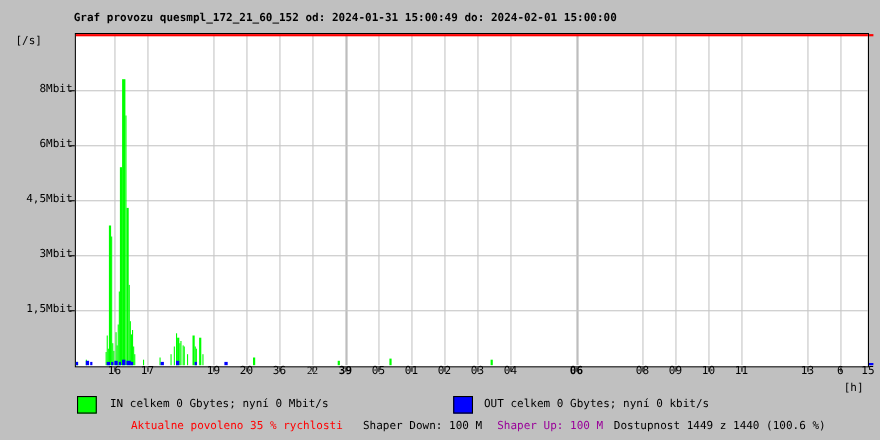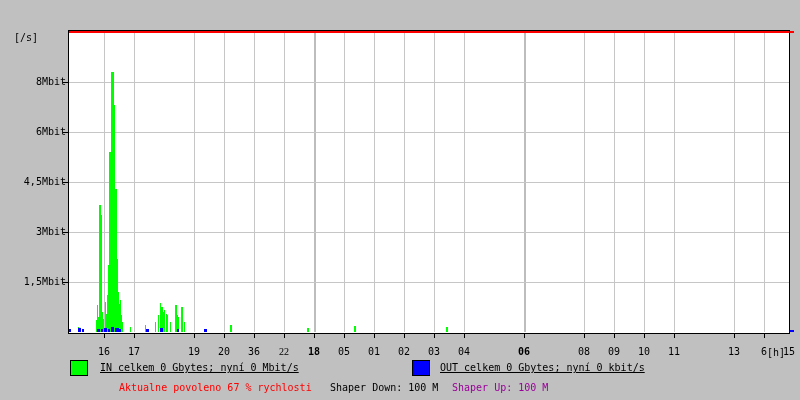--- a/index.html
+++ b/index.html
@@ -16,33 +16,34 @@
     position:absolute;left:68px;top:30px;width:722px;height:304px;
     background:#ffffff;border:1px solid #000;box-sizing:border-box;
   }
   .vgrid{position:absolute;top:0;bottom:1px;width:1px;background:#c6c6c6;}
   .vgrid.em{width:2px;background:#bdbdbd;}
   .hgrid{position:absolute;left:0;right:0;height:1px;background:#c6c6c6;}
   .limit-line{position:absolute;left:0;right:0;top:0;height:2px;background:#ff0000;}
   .spike{position:absolute;bottom:1px;}
   .ylabel{position:absolute;left:0;width:66px;text-align:right;height:12px;line-height:12px;}
   .ytick{position:absolute;width:5px;height:1px;background:#000;}
-  .xlabel{position:absolute;top:346px;width:26px;text-align:center;height:12px;line-height:12px;}
+  .xlabel{position:absolute;top:332px;width:26px;text-align:center;height:12px;line-height:12px;}
   .xlabel.em{font-weight:bold;}
   .xtick{position:absolute;top:334px;width:1px;height:4px;background:#000;}
   .edge-marker{position:absolute;width:4px;height:2px;}
   .legend-swatch{position:absolute;top:360px;width:18px;height:16px;border:1px solid #000;box-sizing:border-box;}
-  .legend-text{position:absolute;top:362px;white-space:pre;text-decoration:underline;}
+  .legend-text{position:absolute;top:362px;white-space:pre;}
   .status-text{position:absolute;top:382px;white-space:pre;}
 </style>
 </head>
 <body>
 
 <div class="canvas">
 
+  <div class="title">Graf provozu quesmpl_172_21_60_152 od: 2024-01-31 15:00:49 do: 2024-02-01 15:00:00</div>
 
   <div class="unit-ps">[/s]</div>
   <div class="unit-h">[h]</div>
 
   <div class="plot">
       <div class="vgrid" style="left: 35px;"></div>
       <div class="vgrid" style="left: 65px;"></div>
       <div class="vgrid" style="left: 125px;"></div>
       <div class="vgrid" style="left: 155px;"></div>
       <div class="vgrid" style="left: 185px;"></div>
@@ -126,38 +127,39 @@
     </div>
 
   <div id="axes-layer"></div>
 
   <div class="legend-swatch" style="left:70px;background:#00ff00;"></div>
   <div class="legend-text" style="left:100px;">IN celkem 0 Gbytes; nyní 0 Mbit/s</div>
 
   <div class="legend-swatch" style="left:412px;background:#0000ff;"></div>
   <div class="legend-text" style="left:440px;">OUT celkem 0 Gbytes; nyní 0 kbit/s</div>
 
-  <div class="status-text" style="left:119px;color:#ff0000;">Aktualne povoleno 67 % rychlosti</div>
+  <div class="status-text" style="left:119px;color:#ff0000;">Aktualne povoleno 35 % rychlosti</div>
   <div class="status-text" style="left:330px;">Shaper Down: 100 M</div>
   <div class="status-text" style="left:452px;color:#990099;">Shaper Up: 100 M</div>
+  <div class="status-text" style="left:558px;">Dostupnost 1449 z 1440 (100.6 %)</div>
 
 <div class="xtick" style="left: 104px;"></div>
     <div class="xlabel" style="left: 91px;">16</div>
     <div class="xtick" style="left: 134px;"></div>
     <div class="xlabel" style="left: 121px;">17</div>
     <div class="xtick" style="left: 194px;"></div>
     <div class="xlabel" style="left: 181px;">19</div>
     <div class="xtick" style="left: 224px;"></div>
     <div class="xlabel" style="left: 211px;">20</div>
     <div class="xtick" style="left: 254px;"></div>
     <div class="xlabel" style="left: 241px;">36</div>
     <div class="xtick" style="left: 284px;"></div>
     <div class="xlabel" style="left: 271px; font-family: Liberation Serif, serif;">22</div>
     <div class="xtick" style="left: 314px;"></div>
-    <div class="xlabel em" style="left: 301px;">18</div>
+    <div class="xlabel em" style="left: 301px;">39</div>
     <div class="xtick" style="left: 344px;"></div>
     <div class="xlabel" style="left: 331px;">05</div>
     <div class="xtick" style="left: 374px;"></div>
     <div class="xlabel" style="left: 361px;">01</div>
     <div class="xtick" style="left: 404px;"></div>
     <div class="xlabel" style="left: 391px;">02</div>
     <div class="xtick" style="left: 434px;"></div>
     <div class="xlabel" style="left: 421px;">03</div>
     <div class="xtick" style="left: 464px;"></div>
     <div class="xlabel" style="left: 451px;">04</div>

